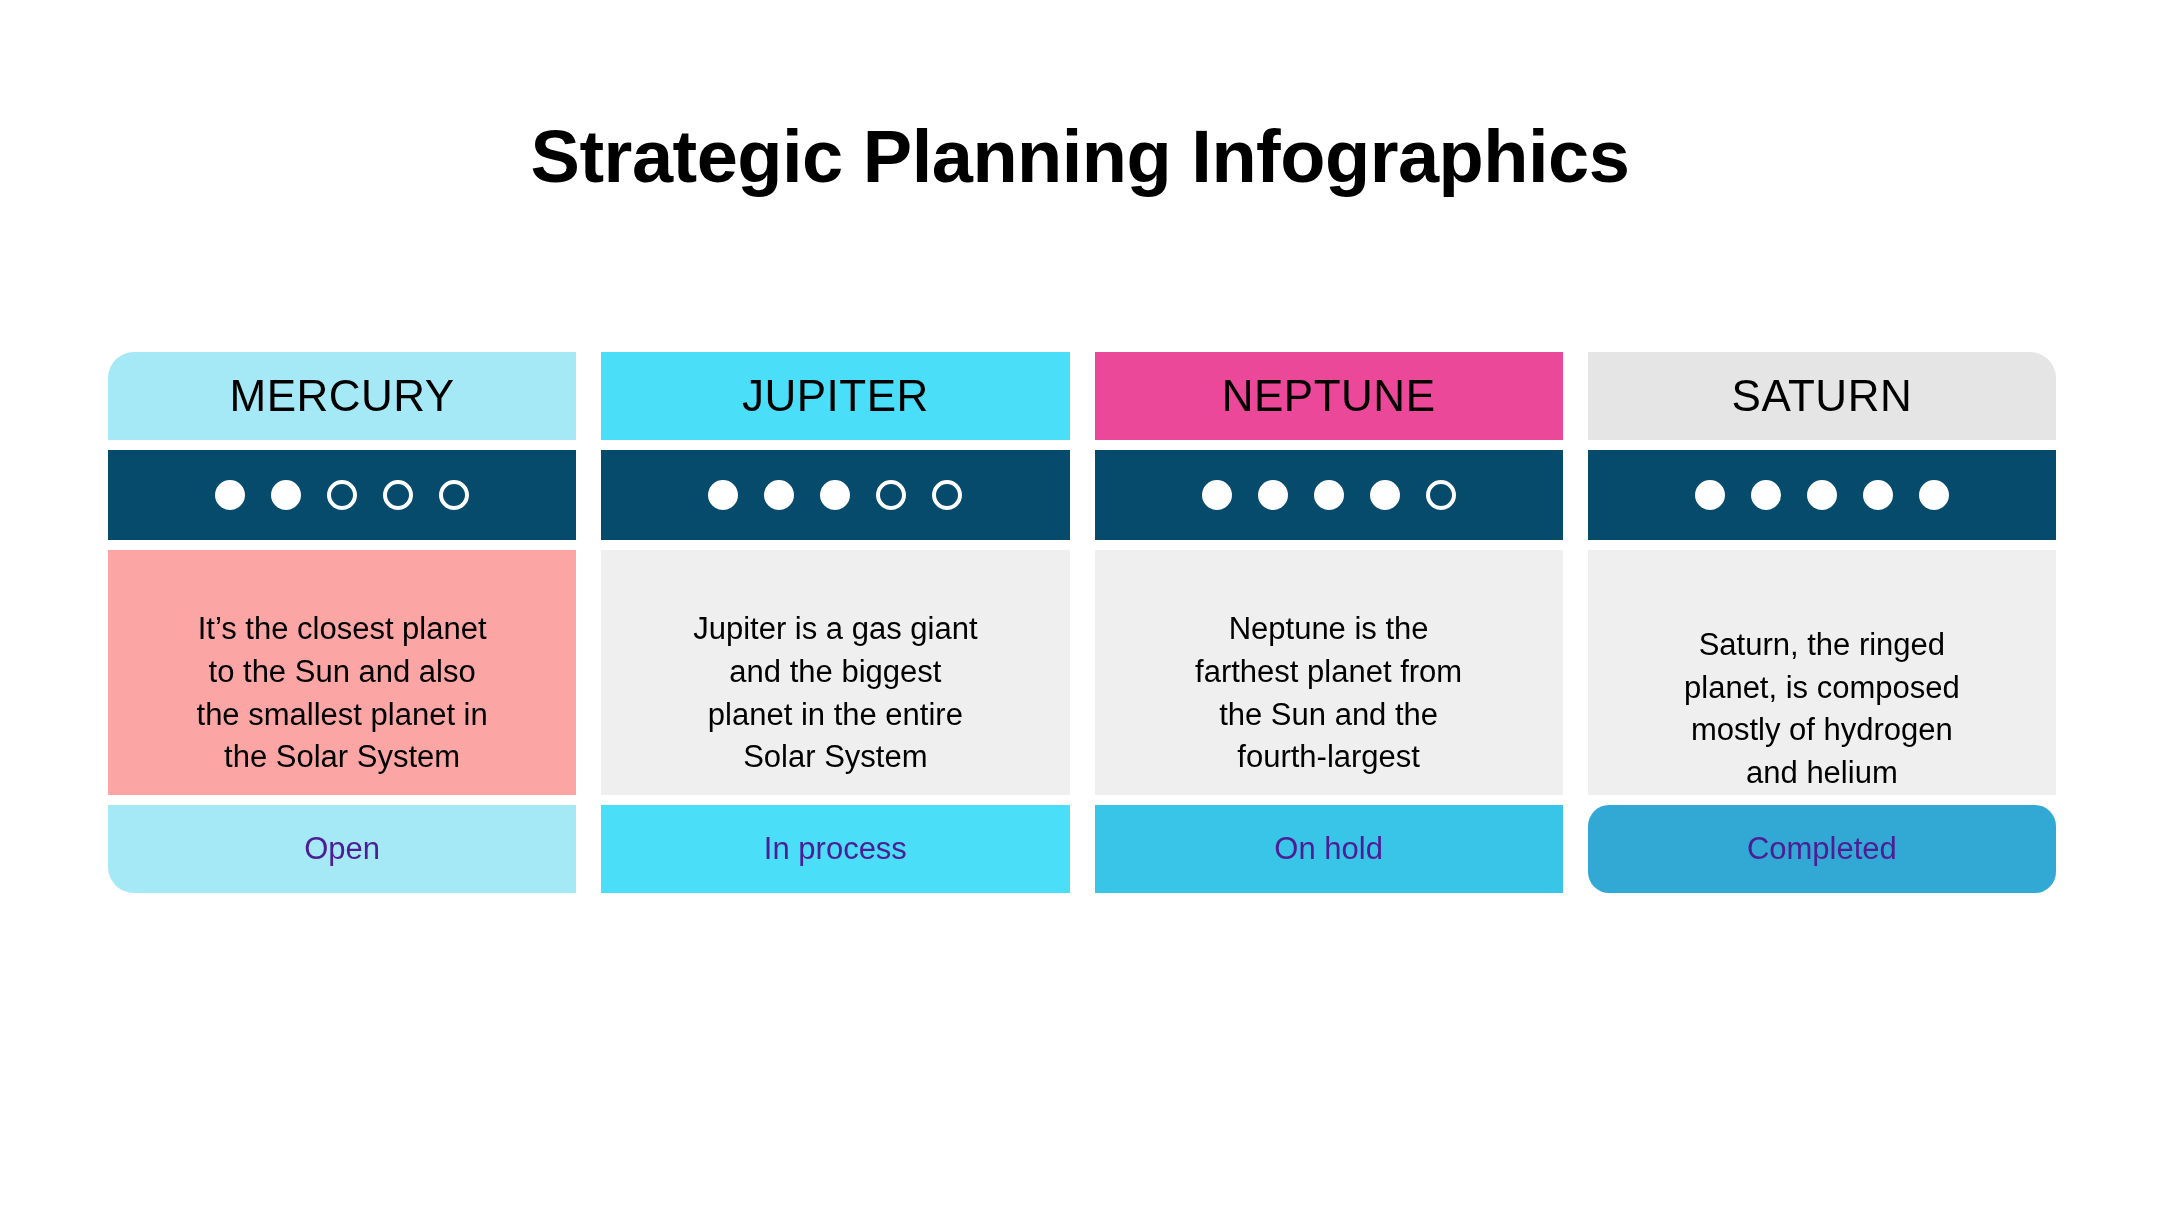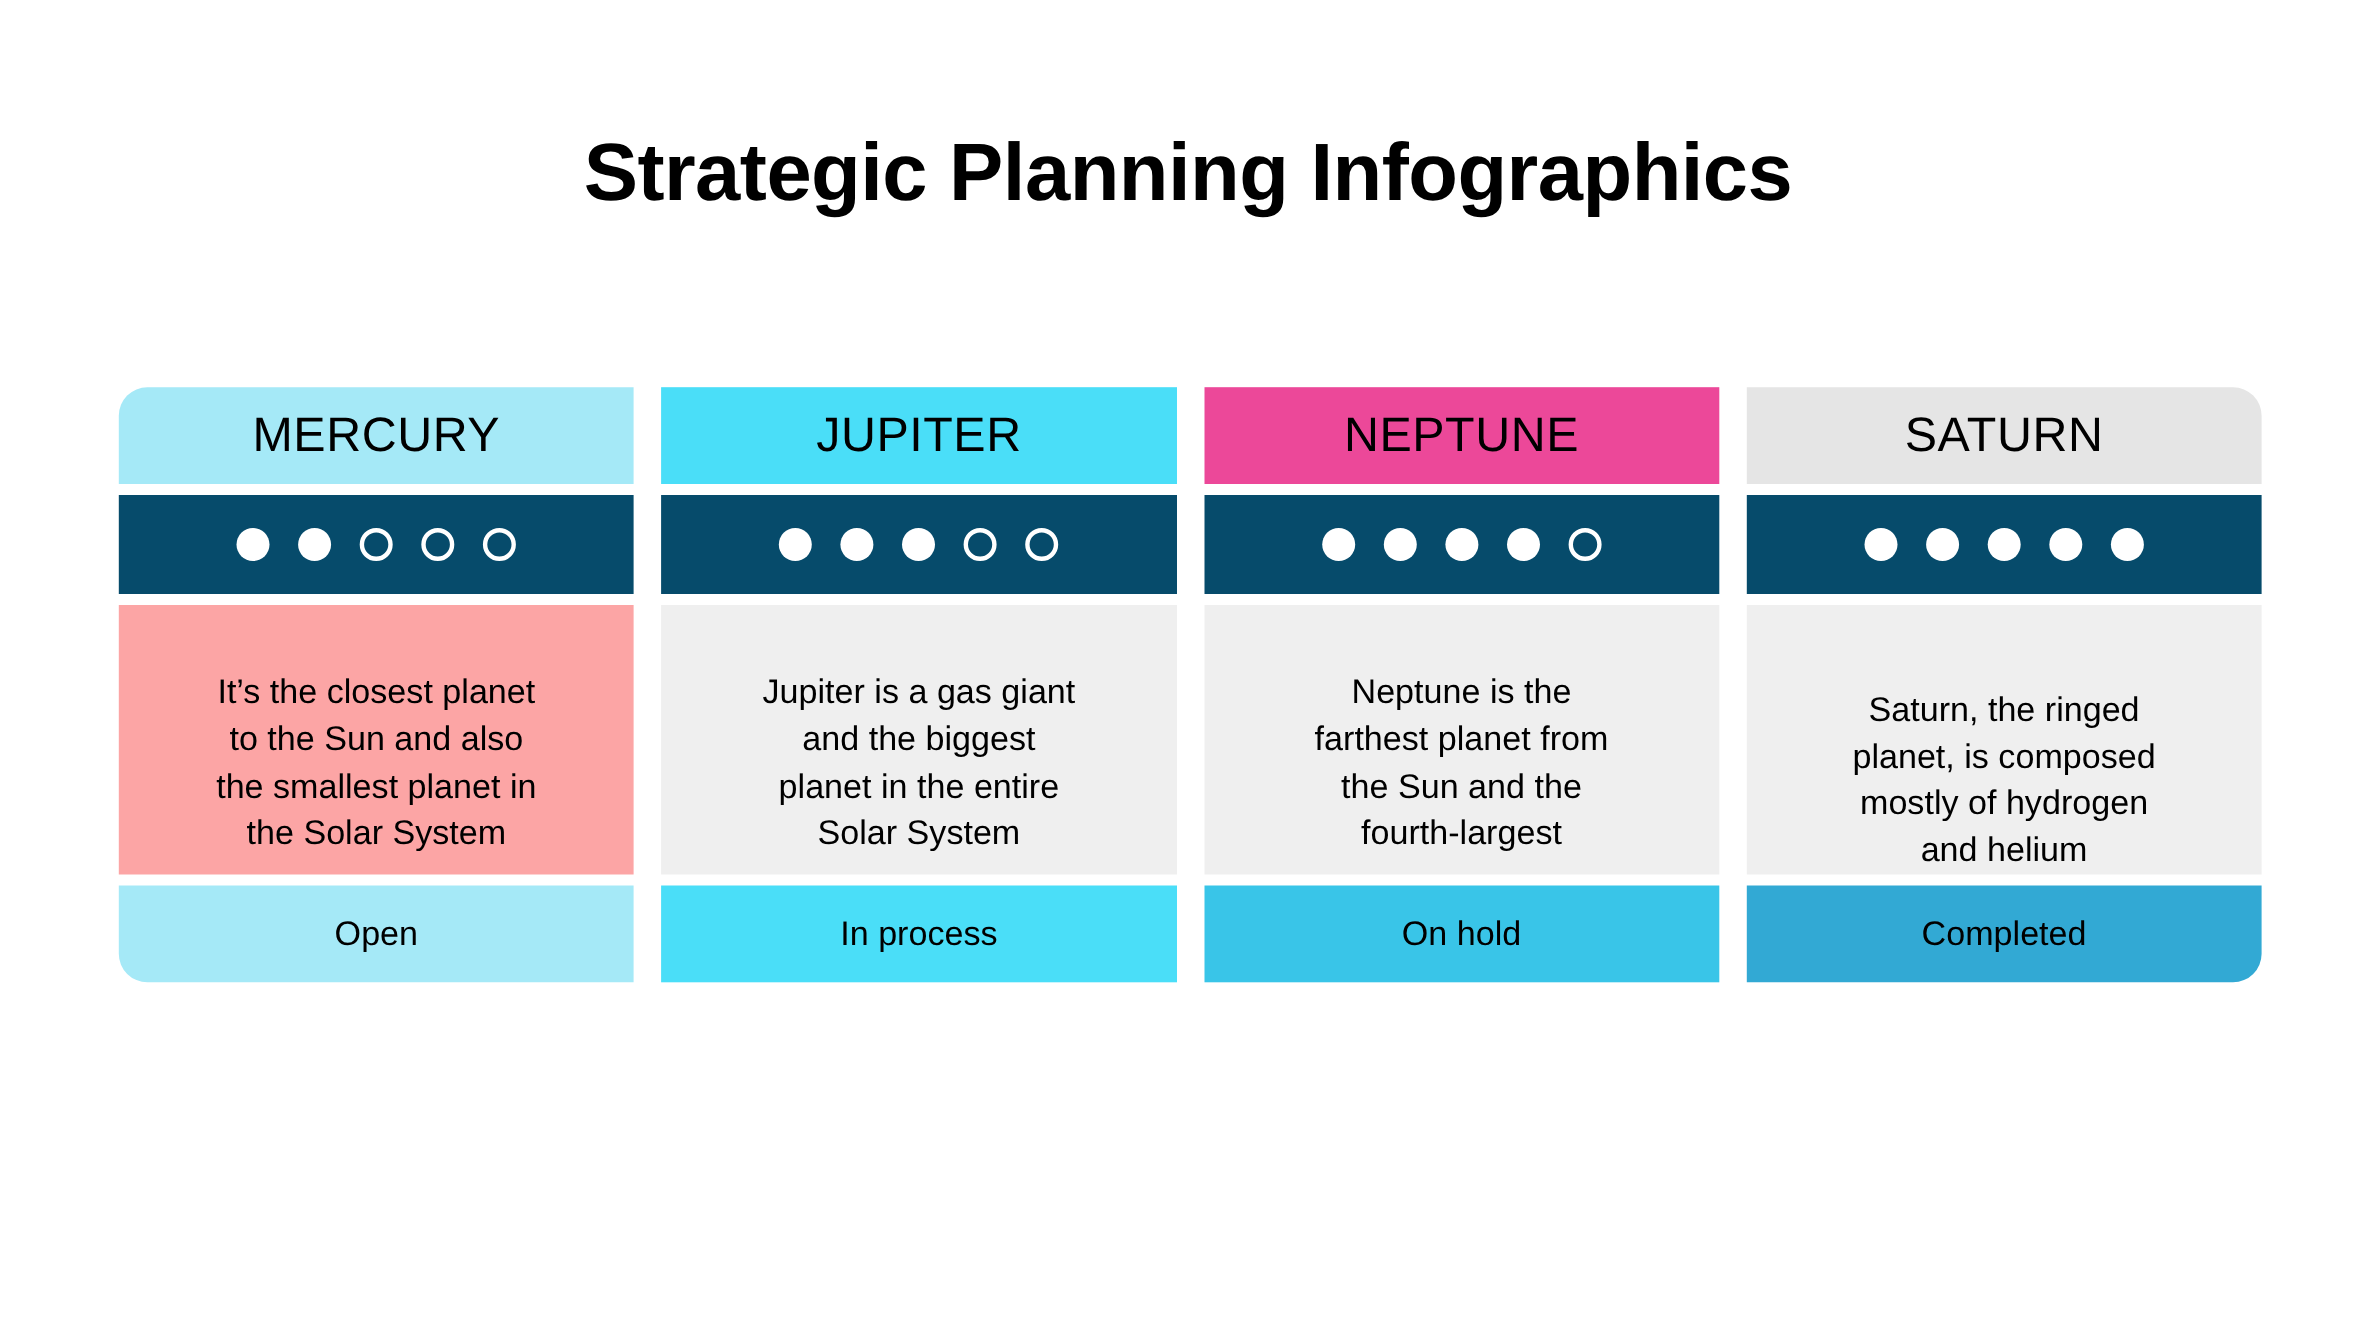--- a/index.html
+++ b/index.html
@@ -110,21 +110,21 @@
     white-space: pre-line;
   }
 
   
   .status-cell {
     height: 88px;
     display: flex;
     align-items: center;
     justify-content: center;
     font-size: 31px;
-    color: #000000;
+    color: #4c1d95;
     white-space: nowrap;
   }
   .col:first-child .status-cell { border-bottom-left-radius: 26px; }
   .col:last-child  .status-cell { border-bottom-right-radius: 26px; }
 </style>
 </head>
 <body>
 
 <div id="slide">
 
@@ -190,17 +190,17 @@
           <span class="dot filled"></span>
           <span class="dot filled"></span>
           <span class="dot filled"></span>
         </div>
         <div class="desc-cell" style="background: rgb(239, 239, 239); align-items: flex-end;">
           <div class="desc-text">Saturn, the ringed
 planet, is composed
 mostly of hydrogen
 and helium</div>
         </div>
-        <div class="status-cell" style="background: rgb(50, 169, 212);">Completed</div>
+        <div class="status-cell" style="background: rgb(50, 169, 212); border-radius: 21px;">Completed</div>
       </div>
     </div>
 
 </div>
 
 </body></html>

